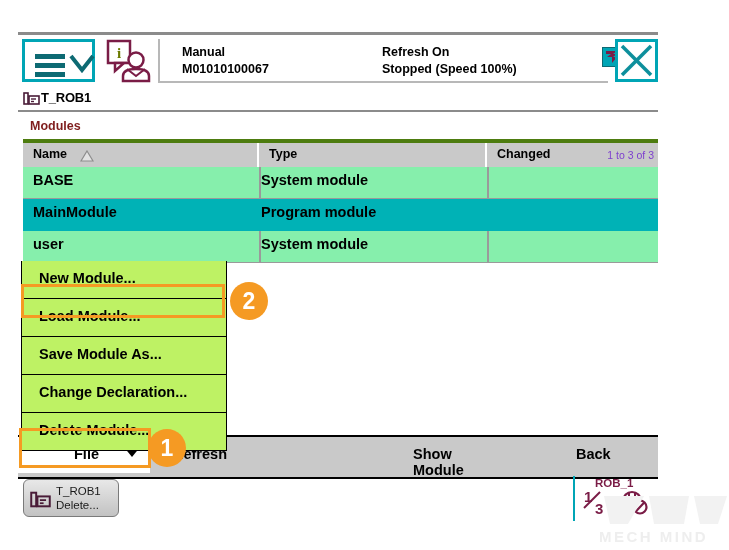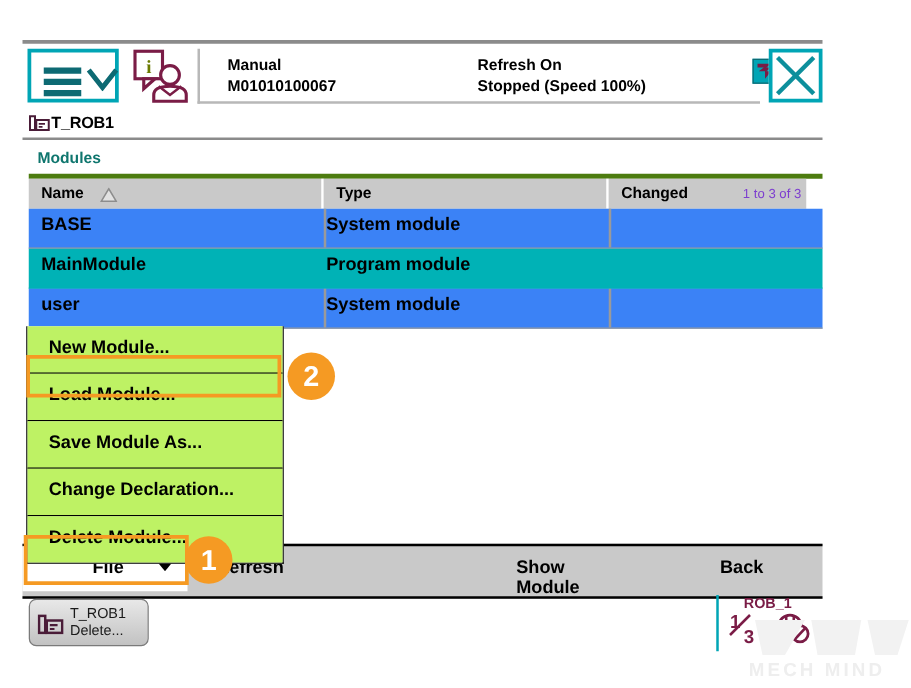--- a/index.html
+++ b/index.html
@@ -121,21 +121,21 @@
     width: 640px; height: 2px;
     background: #8b8b8b;
   }
 
   
   #modules-label {
     position: absolute;
     left: 12px; top: 84px;
     font-size: 12.5px;
     font-weight: bold;
-    color: #0f766e;
+    color: #7f1d1d;
   }
 
   
   #table {
     position: absolute;
     left: 5px; top: 104px;
     width: 635px;
   }
   #thead {
     position: relative;
@@ -152,38 +152,38 @@
   }
   .th span.thtext {
     position: absolute;
     left: 10px; top: 4px;
     font-size: 12.5px;
     font-weight: bold;
     color: #000000;
   }
   #th-name { left: 0; width: 236px; }
   #th-type { left: 236px; width: 228px; }
-  #th-changed { left: 464px; width: 158px; border-right: none; }
+  #th-changed { left: 464px; width: 171px; border-right: none; }
   #sort-caret {
     position: absolute;
     left: 57px; top: 7px;
   }
   #rowcount {
     position: absolute;
     right: 4px; top: 6px;
     font-size: 10.5px;
     font-weight: normal;
     color: #7d3fcf;
   }
 
   .trow {
     position: relative;
     height: 31px;
     border-bottom: 1.5px solid #9a9a9a;
-    background: #3b82f6;
+    background: #86efac;
   }
   .trow.sel { background: #00b2b6; border-bottom-color: #00b2b6; }
   .trow .cname {
     position: absolute;
     left: 10px; top: 5px;
     font-size: 14.5px;
     font-weight: bold;
     color: #000000;
   }
   .trow .ctype {

